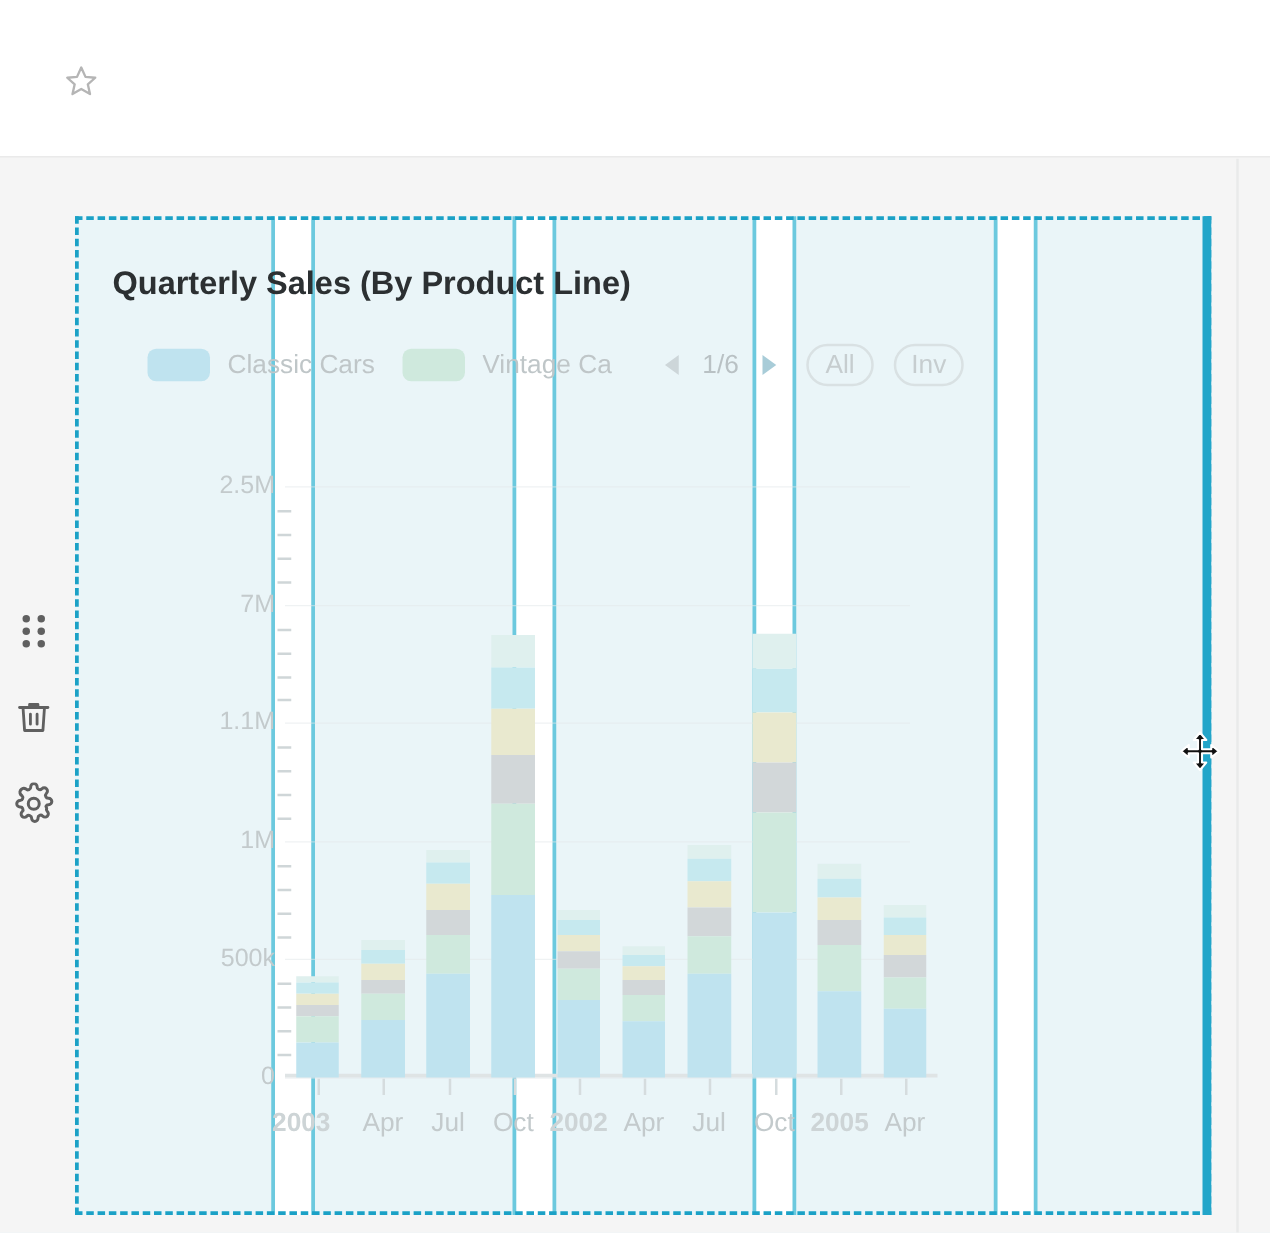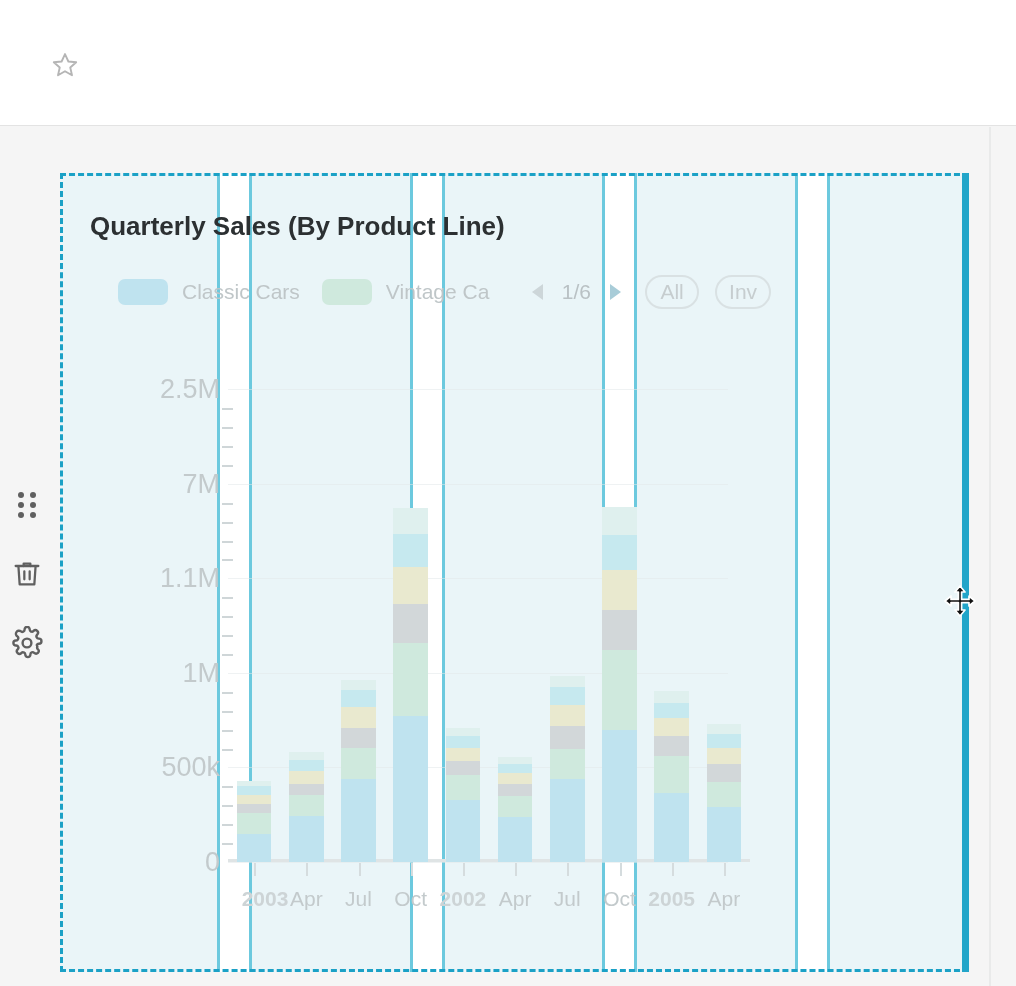--- a/index.html
+++ b/index.html
@@ -113,21 +113,21 @@
   }
 
   
   .plot {
     position: absolute; left: 150px; top: 330px;
     width: 600px; height: 545px;
     z-index: 15;
   }
   .ytick-label {
     position: absolute; right: 100%; margin-right: 8px;
-    font-size: 27px; color: #c3cacc; white-space: nowrap;
+    font-size: 20px; color: #c3cacc; white-space: nowrap;
     transform: translateY(-50%);
   }
   .gridline { position: absolute; left: 78px; right: 22px; height: 1px; background: rgba(225,232,234,0.55); }
   .minor-tick { position: absolute; left: 72px; width: 11px; height: 2px; background: #cfd6d8; }
   .axis-line { position: absolute; left: 78px; right: 0; bottom: 13px; height: 3px; background: #dfe4e5; }
   .xtick { position: absolute; bottom: -1px; width: 2px; height: 13px; background: #d5dcde; }
   .xtick-label {
     position: absolute; bottom: -36px; font-size: 21px; color: #c3cacc;
     white-space: nowrap; transform: translateX(-50%);
   }
@@ -233,21 +233,21 @@
     <div class="minor-tick" style="top: 78.1818px;"></div>
     <div class="bar" style="left: 86.874px; width: 34.452px;">
       <div class="seg" style="height: 28.3636px; background: rgb(191, 227, 239);"></div>
       <div class="seg" style="height: 20.8px; background: rgb(207, 233, 221);"></div>
       <div class="seg" style="height: 8.50909px; background: rgb(210, 215, 217);"></div>
       <div class="seg" style="height: 9.45455px; background: rgb(233, 233, 207);"></div>
       <div class="seg" style="height: 8.50909px; background: rgb(198, 233, 239);"></div>
       <div class="seg" style="height: 5.67273px; background: rgb(223, 240, 238);"></div>
     </div>
     <div class="xtick" style="left: 104.1px;"></div>
-    <div class="xtick-label year" style="left: 115px;">2003</div>
+    <div class="xtick-label year" style="left: 91px;">2003</div>
     <div class="bar" style="left: 139.074px; width: 34.452px;">
       <div class="seg" style="height: 46.3273px; background: rgb(191, 227, 239);"></div>
       <div class="seg" style="height: 20.8px; background: rgb(207, 233, 221);"></div>
       <div class="seg" style="height: 11.3455px; background: rgb(210, 215, 217);"></div>
       <div class="seg" style="height: 12.2909px; background: rgb(233, 233, 207);"></div>
       <div class="seg" style="height: 11.3455px; background: rgb(198, 233, 239);"></div>
       <div class="seg" style="height: 7.56364px; background: rgb(223, 240, 238);"></div>
     </div>
     <div class="xtick" style="left: 156.3px;"></div>
     <div class="xtick-label" style="left: 156.3px;">Apr</div>

